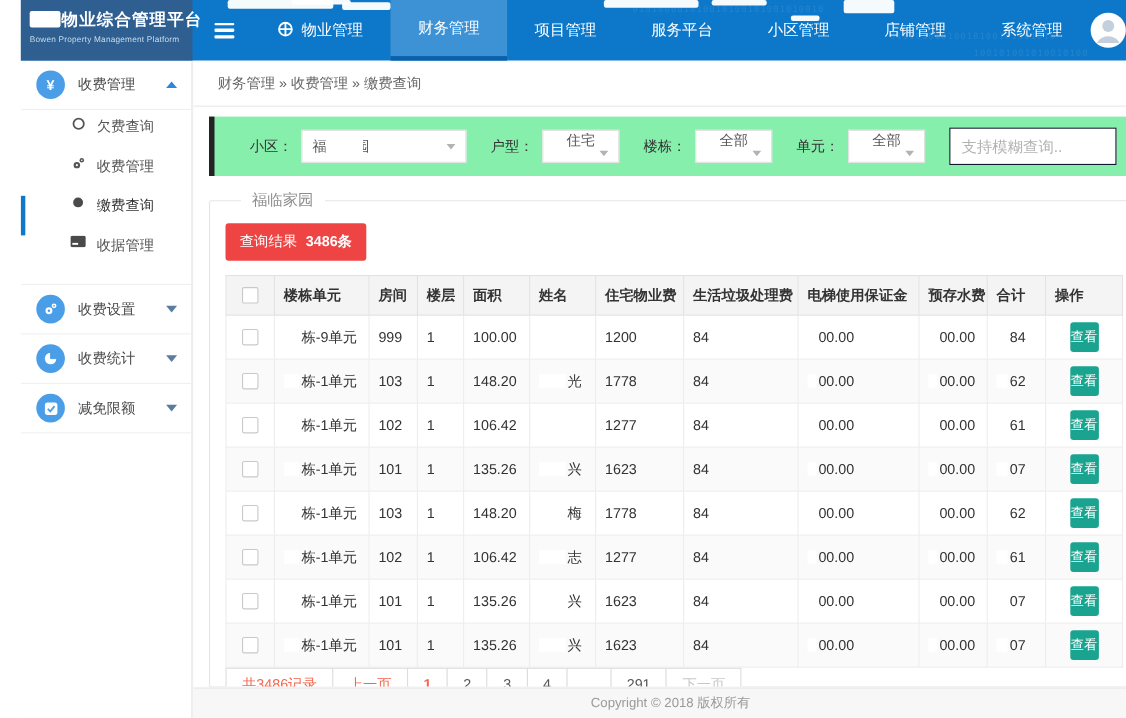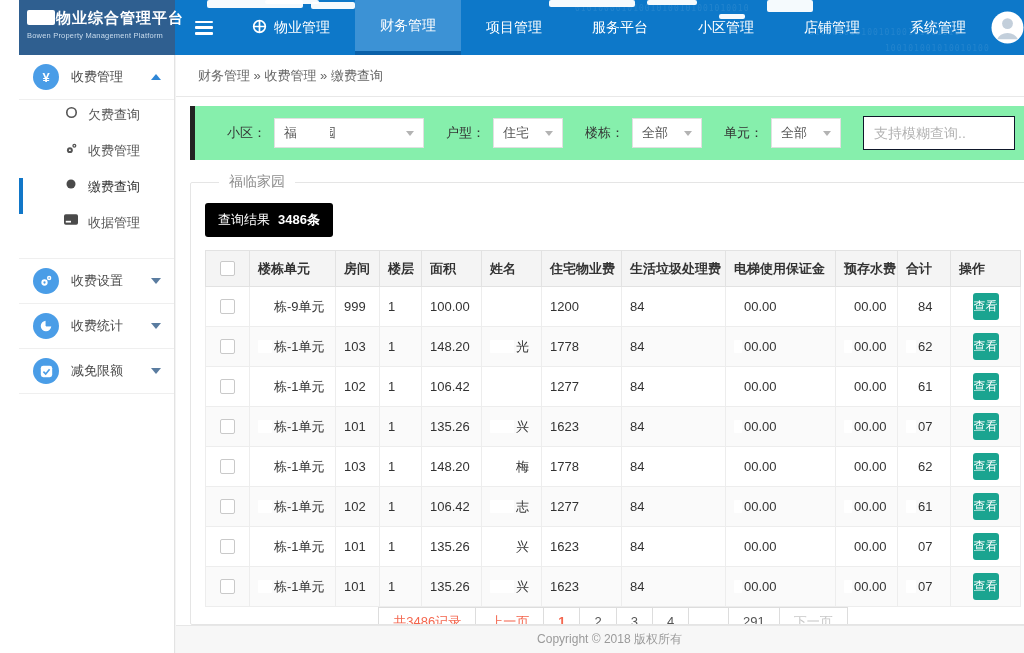--- a/index.html
+++ b/index.html
@@ -40,43 +40,43 @@
   
   .main { position:absolute; left:157px; top:55px; right:0; bottom:0; background:#fff; }
   .breadcrumb { height:42px; line-height:42px; padding-left:22px; font-size:13px; color:#666; border-bottom:1px solid #e8e8e8; background:#fff; }
   .content { position:absolute; top:43px; left:0; right:0; bottom:28px; background:#fff; overflow:hidden; }
 
   .filter { margin:8px 14px 0; background:#86efac; height:54px; display:flex; align-items:center; }
   .filter-accent { width:5px; height:54px; background:#232323; margin-right:32px; flex:none; }
   .f-group { display:flex; align-items:center; margin-right:22px; }
   .f-label { font-size:13px; color:#333; margin-right:8px; white-space:nowrap; }
   .select { background:#fff; border:1px solid #e0e0e0; height:30px; display:flex; align-items:center; padding:0 9px; font-size:13px; color:#555; position:relative; cursor:pointer; }
-  .sel-w { width:150px; } .sel-s { width:70px; }
+  .sel-w { width:150px; } .sel-s { width:70px;flex-direction:column; }
   .sel-caret { width:0; height:0; border-left:4.5px solid transparent; border-right:4.5px solid transparent; border-top:5.5px solid #b3b3b3; margin-left:auto; }
   .sel-redact { position:absolute; left:21px; top:7px; width:34px; height:16px; background:#fff; }
   .search-input { height:30px; width:152px; border:1px solid #0f172a; padding:16px 10px; font-size:14px; color:#555; outline:none; }
   .search-input::placeholder { color:#b3b3b3; }
   .search-btn { height:32px; background:#f4682e; color:#fff; border:none; font-size:13px; padding:0 13px; display:flex; align-items:center; gap:5px; margin-left:14px; border-radius:2px; cursor:pointer; }
 
   .fieldset { margin:13px 14px 0; border:1px solid #e5e5e5; border-radius:2px; padding:8px 14px 0; height:452px; position:relative; overflow:hidden; }
   .fieldset legend { font-size:14px; color:#8d8d8d; padding:0 10px; margin-left:14px; }
-  .badge { display:inline-block; background:#000000; color:#fff; font-size:13px; padding:8px 13px; border-radius:3px; margin:4px 0 13px; }
+  .badge { display:inline-block; background:#ef4444; color:#fff; font-size:13px; padding:8px 13px; border-radius:3px; margin:4px 0 13px; }
   .badge b { font-weight:bold; margin-left:8px; }
 
   table { border-collapse:collapse; width:100%; table-layout:fixed; font-size:13px; color:#333; }
   th { background:#f4f4f4; border:1px solid #e2e2e2; height:36px; font-weight:bold; padding:0 8px; text-align:left; white-space:nowrap; overflow:hidden; }
   td { border:1px solid #ededed; height:40px; padding:0 8px; background:#fff; white-space:nowrap; overflow:hidden; }
   tr:nth-child(even) td { background:#fafafa; }
   .c-cb { text-align:center; }
   .cb { width:15px; height:15px; border:1px solid #c9c9c9; border-radius:2px; background:#fff; margin:0 auto; cursor:pointer; }
   .view-btn { background:#1aa490; color:#fff; border:none; font-size:12px; padding:5px 1px; border-radius:3px; cursor:pointer; }
   .redact { display:inline-block; height:13px; background:#fff; border-radius:1px; vertical-align:-2px; margin-right:2px; }
   .w8{width:8px} .w10{width:10px} .w14{width:14px} .w24{width:24px} .w30{width:30px}
 
-  .pagination { display:flex; margin-top:0;justify-content:center; }
+  .pagination { display:flex; margin-top:0; }
   .page-cell { border:1px solid #ddd; margin-left:-1px; height:30px; line-height:28px; padding:0 14px; font-size:13px; color:#555; background:#fff; cursor:pointer; white-space:nowrap; }
   .page-cell:first-child { margin-left:0; }
   .page-cell.red { color:#f4664e; }
   .page-cell.current { color:#f4664e; font-weight:bold; }
   .page-cell.muted { color:#c8c8c8; }
 
   .scroll-track { position:absolute; right:3px; top:178px; width:7px; height:420px; background:#f1f1f1; border-radius:4px; }
   .scroll-thumb { position:absolute; left:0; top:158px; width:7px; height:92px; background:#c5c5c5; border-radius:4px; }
 
   .footerbar { position:absolute; left:0; right:0; bottom:0; height:28px; background:#f7f7f7; border-top:1px solid #e7e7e7; text-align:center; line-height:27px; font-size:12px; color:#9a9a9a; }

